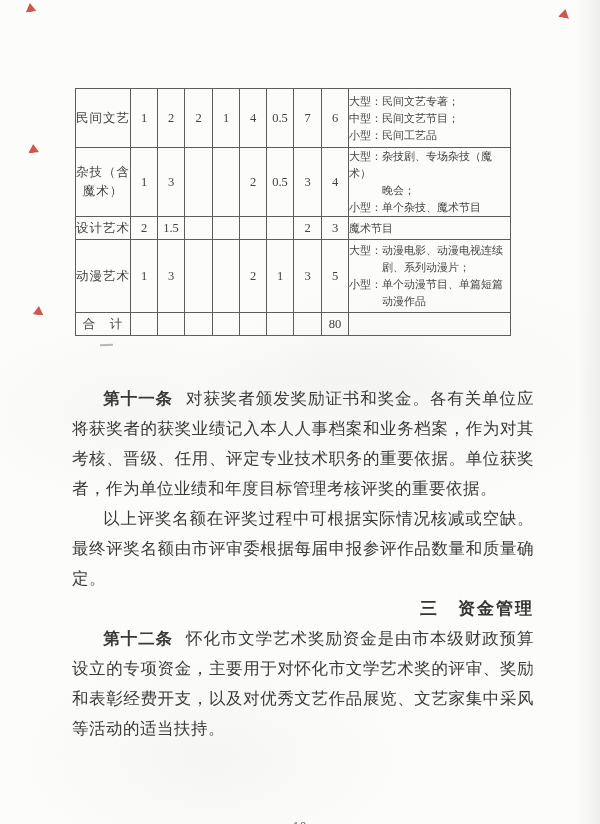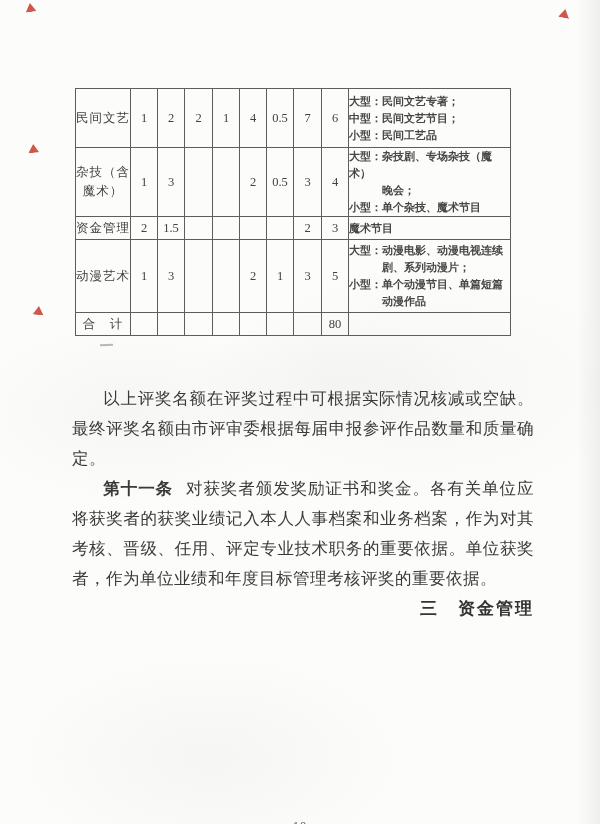--- a/index.html
+++ b/index.html
@@ -31,21 +31,21 @@
   td.cat{
     font-size:12.5px;line-height:19px;letter-spacing:1px;
     text-align:center;white-space:pre-wrap;color:#424242;margin-top:37px;
   }
   td.num{
     font-size:12.5px;text-align:center;color:#424242;
   }
   td.notes{
     font-size:11px;line-height:17px;
     padding:2px 2px 2px 6px;
-    white-space:pre-wrap;color:#464646;font-weight:bold;
+    white-space:pre-wrap;color:#464646;
   }
   tr.r0{height:59px}
   tr.r1{height:58px}
   tr.r2{height:23px}
   tr.r3{height:50px}
   tr.r4{height:73px}
   tr.r5{height:23px}
   
   .body-text{
     position:absolute;left:72px;top:384px;width:462px;
@@ -127,21 +127,21 @@
           <td class="num"></td>
           <td class="num">2</td>
           <td class="num">0.5</td>
           <td class="num">3</td>
           <td class="num">4</td>
           <td class="notes">大型：杂技剧、专场杂技（魔术）
 　　　晚会；
 小型：单个杂技、魔术节目</td>
         </tr>
         <tr class="r2">
-          <td class="cat">资金管理</td>
+          <td class="cat">设计艺术</td>
           <td class="num">2</td>
           <td class="num">1.5</td>
           <td class="num"></td>
           <td class="num"></td>
           <td class="num"></td>
           <td class="num"></td>
           <td class="num">2</td>
           <td class="num">3</td>
           <td class="notes">魔术节目</td>
         </tr>
@@ -169,20 +169,21 @@
           <td class="num"></td>
           <td class="num"></td>
           <td class="num"></td>
           <td class="num">80</td>
           <td class="notes"></td>
         </tr>
       </tbody>
   </table>
 
   <div class="body-text">
+    <p><span class="term">第十一条</span><span>对获奖者颁发奖励证书和奖金。各有关单位应将获奖者的获奖业绩记入本人人事档案和业务档案，作为对其考核、晋级、任用、评定专业技术职务的重要依据。单位获奖者，作为单位业绩和年度目标管理考核评奖的重要依据。</span></p>
     <p><span class="term"></span><span>以上评奖名额在评奖过程中可根据实际情况核减或空缺。最终评奖名额由市评审委根据每届申报参评作品数量和质量确定。</span></p>
-    <p><span class="term">第十一条</span><span>对获奖者颁发奖励证书和奖金。各有关单位应将获奖者的获奖业绩记入本人人事档案和业务档案，作为对其考核、晋级、任用、评定专业技术职务的重要依据。单位获奖者，作为单位业绩和年度目标管理考核评奖的重要依据。</span></p>
     <p class="section-heading">三　资金管理</p>
+    <p><span class="term">第十二条</span><span>怀化市文学艺术奖励资金是由市本级财政预算设立的专项资金，主要用于对怀化市文学艺术奖的评审、奖励和表彰经费开支，以及对优秀文艺作品展览、文艺家集中采风等活动的适当扶持。</span></p>
   </div>
 
   <div class="page-number">10</div>
 
 </div>
 
 </body></html>

